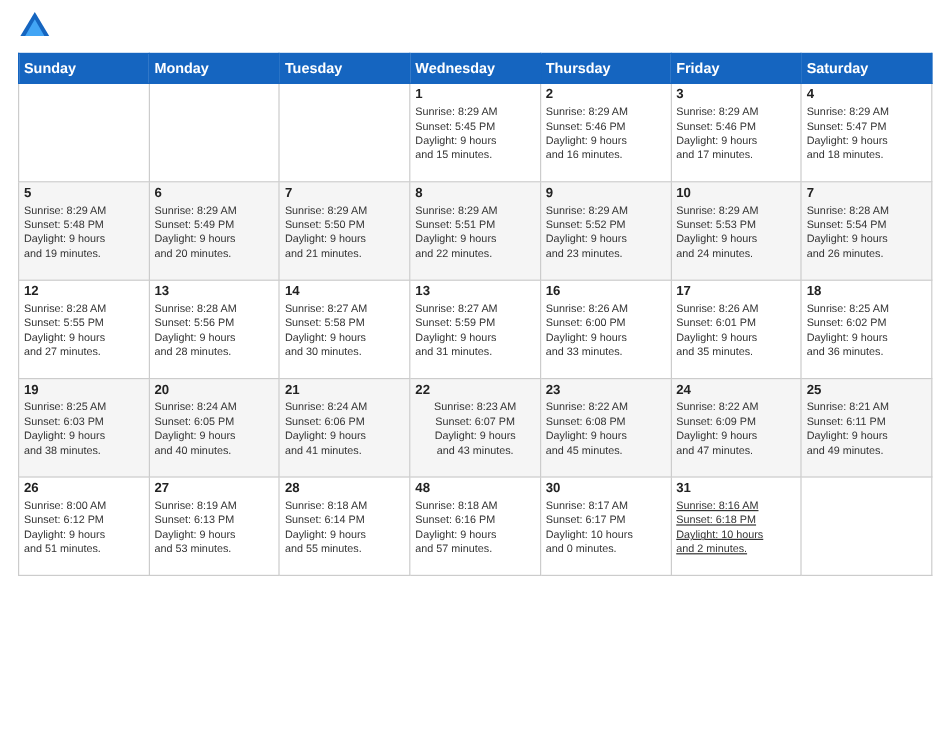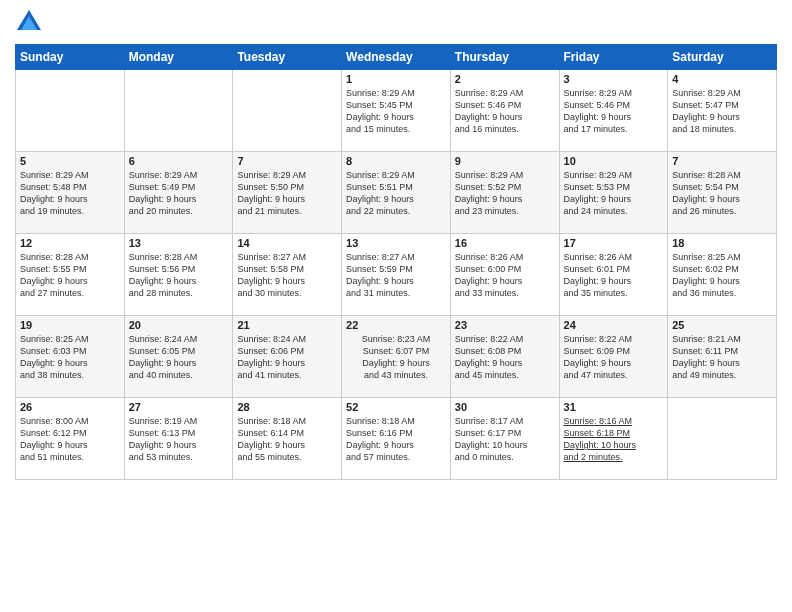--- a/index.html
+++ b/index.html
@@ -329,21 +329,21 @@
 and 53 minutes.</div>
           </td>
           <td>
             <span class="day-num">28</span>
             <div class="day-info" style="white-space: pre-line;">Sunrise: 8:18 AM
 Sunset: 6:14 PM
 Daylight: 9 hours
 and 55 minutes.</div>
           </td>
           <td>
-            <span class="day-num">52</span>
+            <span class="day-num">48</span>
             <div class="day-info" style="white-space: pre-line;">Sunrise: 8:18 AM
 Sunset: 6:16 PM
 Daylight: 9 hours
 and 57 minutes.</div>
           </td>
           <td>
             <span class="day-num">30</span>
             <div class="day-info" style="white-space: pre-line;">Sunrise: 8:17 AM
 Sunset: 6:17 PM
 Daylight: 10 hours

